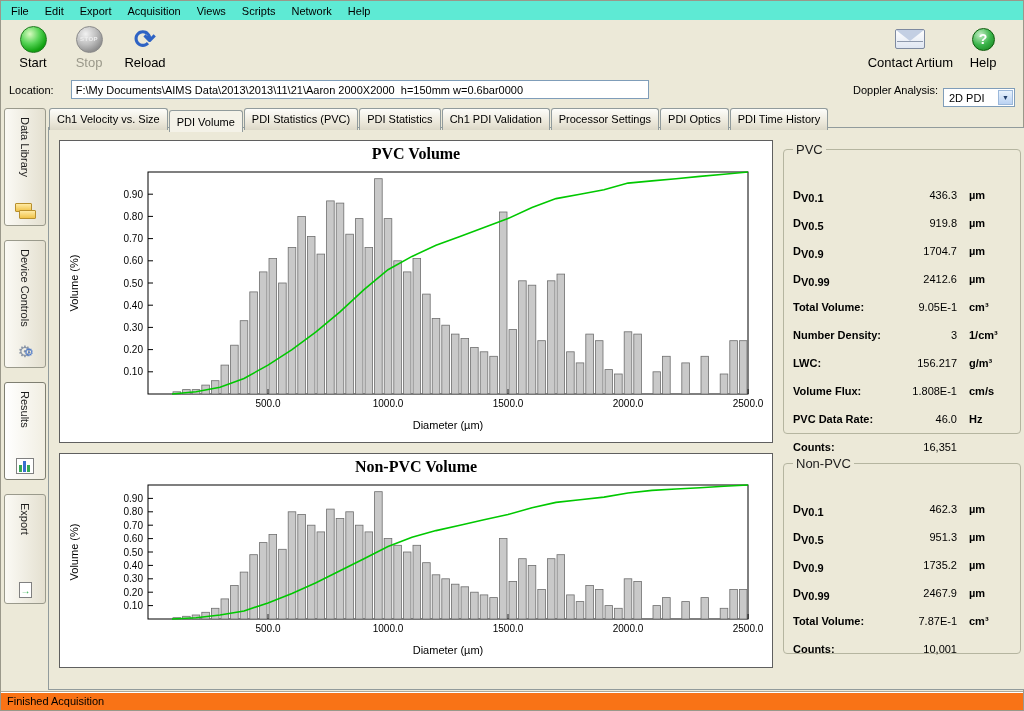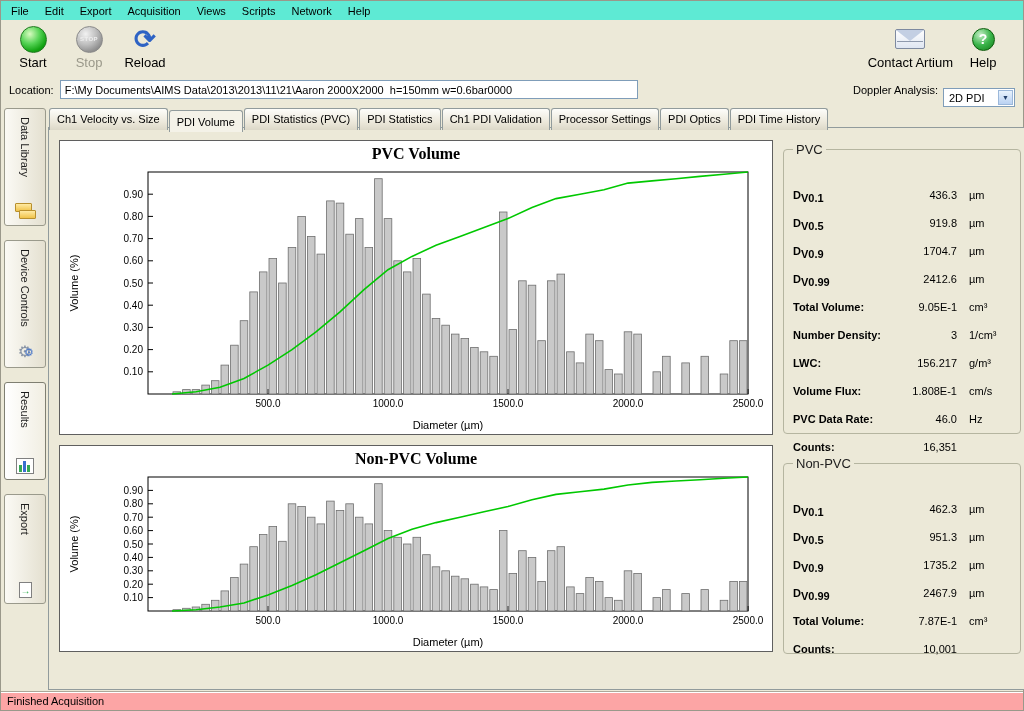--- a/index.html
+++ b/index.html
@@ -30,21 +30,21 @@
     background:linear-gradient(#ffffff,#dfe6f2); overflow:hidden; }
   .mail-icon::before { content:""; position:absolute; left:0; top:0;
     border-left:14px solid transparent; border-right:14px solid transparent; border-top:11px solid #c3cfe3; }
   .mail-icon::after { content:""; position:absolute; left:1px; top:-1px; width:26px; height:12px;
     border-bottom:1px solid #8e99ad; transform:rotate(0deg); border-left:0; }
   .help-orb { width:23px; height:23px; border-radius:50%; border:1px solid #0b5c0b; color:#fff;
     background:radial-gradient(circle at 35% 28%, #c7efc7, #3cb54c 50%, #0f7c16);
     display:flex; align-items:center; justify-content:center; font-weight:bold; font-size:14px; }
 
   
-  .locationbar { height:25px; display:flex; align-items:center; padding:0 8px; gap:6px; }
+  .locationbar { height:25px; display:flex; align-items:center; padding:0 8px; gap:17px; }
   .location-input { width:578px; height:19px; border:1px solid #7f9db9; background:#fff;
     font-family:"Liberation Sans", sans-serif; font-size:11px; padding:1px 4px; }
   .doppler { margin-left:auto; display:flex; align-items:center; gap:5px; }
   .select-box { width:72px; height:19px; background:#fff; border:1px solid #7f9db9; position:relative;
     display:flex; align-items:center; padding-left:5px;margin-top:16px; }
   .select-arrow { position:absolute; right:1px; top:1px; bottom:1px; width:15px; font-size:7px; color:#223f6b;
     background:linear-gradient(#e8f2fd,#bad2f2); border:1px solid #9cb8da; display:flex; align-items:center; justify-content:center; }
 
   
   .workspace { flex:1; display:flex; padding:4px 4px 2px 3px; }
@@ -79,39 +79,39 @@
   .tab-strip { display:flex; height:22px; padding-left:1px; position:relative; z-index:2; }
   .tab { border:1px solid #919b9c; border-bottom:none; border-radius:3px 3px 0 0; white-space:nowrap;
     background:linear-gradient(#fdfdfa,#ebe7d9 65%,#dcd8c8); padding:4px 7px 2px; margin-right:1px;
     position:relative; top:2px; font-size:11px; cursor:default; }
   .tab.active { background:#f4f2e8; top:4px; padding-top:5px; z-index:3; }
   .tab-content { flex:1; border:1px solid #919b9c; background:#ece9d8; margin-top:-1px;
     display:flex; gap:10px; padding:12px 8px 8px 10px; }
 
   
   .charts-col { width:714px; display:flex; flex-direction:column; gap:10px; }
-  .chart-panel { background:#ffffff; border:1px solid #5f5f5f; padding:2px 2px 0 2px; }
+  .chart-panel { background:#ffffff; border:1px solid #5f5f5f; padding:2px 2px 8px 2px; }
   .chart-title { text-align:center; font-family:"Liberation Serif", serif; font-size:16px; font-weight:bold; height:21px; padding-top:2px; }
   .chart-svg { line-height:0; }
 
   
   .stats-col { width:238px; display:flex; flex-direction:column; padding-top:2px; }
   .stat-box { border:1px solid #b5b5a0; border-radius:4px; padding:2px 9px 6px 9px; }
   .stat-box legend { padding:0 3px; font-size:13px; color:#1c1c1c; }
   #pvc-box { height:292px; margin-bottom:22px; }
   #nonpvc-box { height:198px; }
   .stat-row { display:flex; align-items:baseline; height:28px; }
   #nonpvc-box .stat-row { height:28px; }
   .stat-label { font-weight:bold; }
   .stat-label sub { font-size:11px; font-weight:bold; }
   .stat-value { flex:1; text-align:right; padding-right:4px;margin-top:30px; }
-  .stat-unit { width:42px; margin-left:8px; font-weight:normal;margin-top:23px; }
-
-  
-  .statusbar { height:18px; border-top:1px solid #ffffff; box-shadow:0 -1px 0 #aca899; padding:2px 6px; background:#fca5a5; }
+  .stat-unit { width:42px; margin-left:8px; font-weight:bold;margin-top:23px; }
+
+  
+  .statusbar { height:18px; border-top:1px solid #ffffff; box-shadow:0 -1px 0 #aca899; padding:2px 6px; background:#f97316; }
 </style>
 </head>
 <body>
 
 <div class="app">
 
   <div class="menubar">
       <div class="menu-item">File</div>
       <div class="menu-item">Edit</div>
       <div class="menu-item">Export</div>

